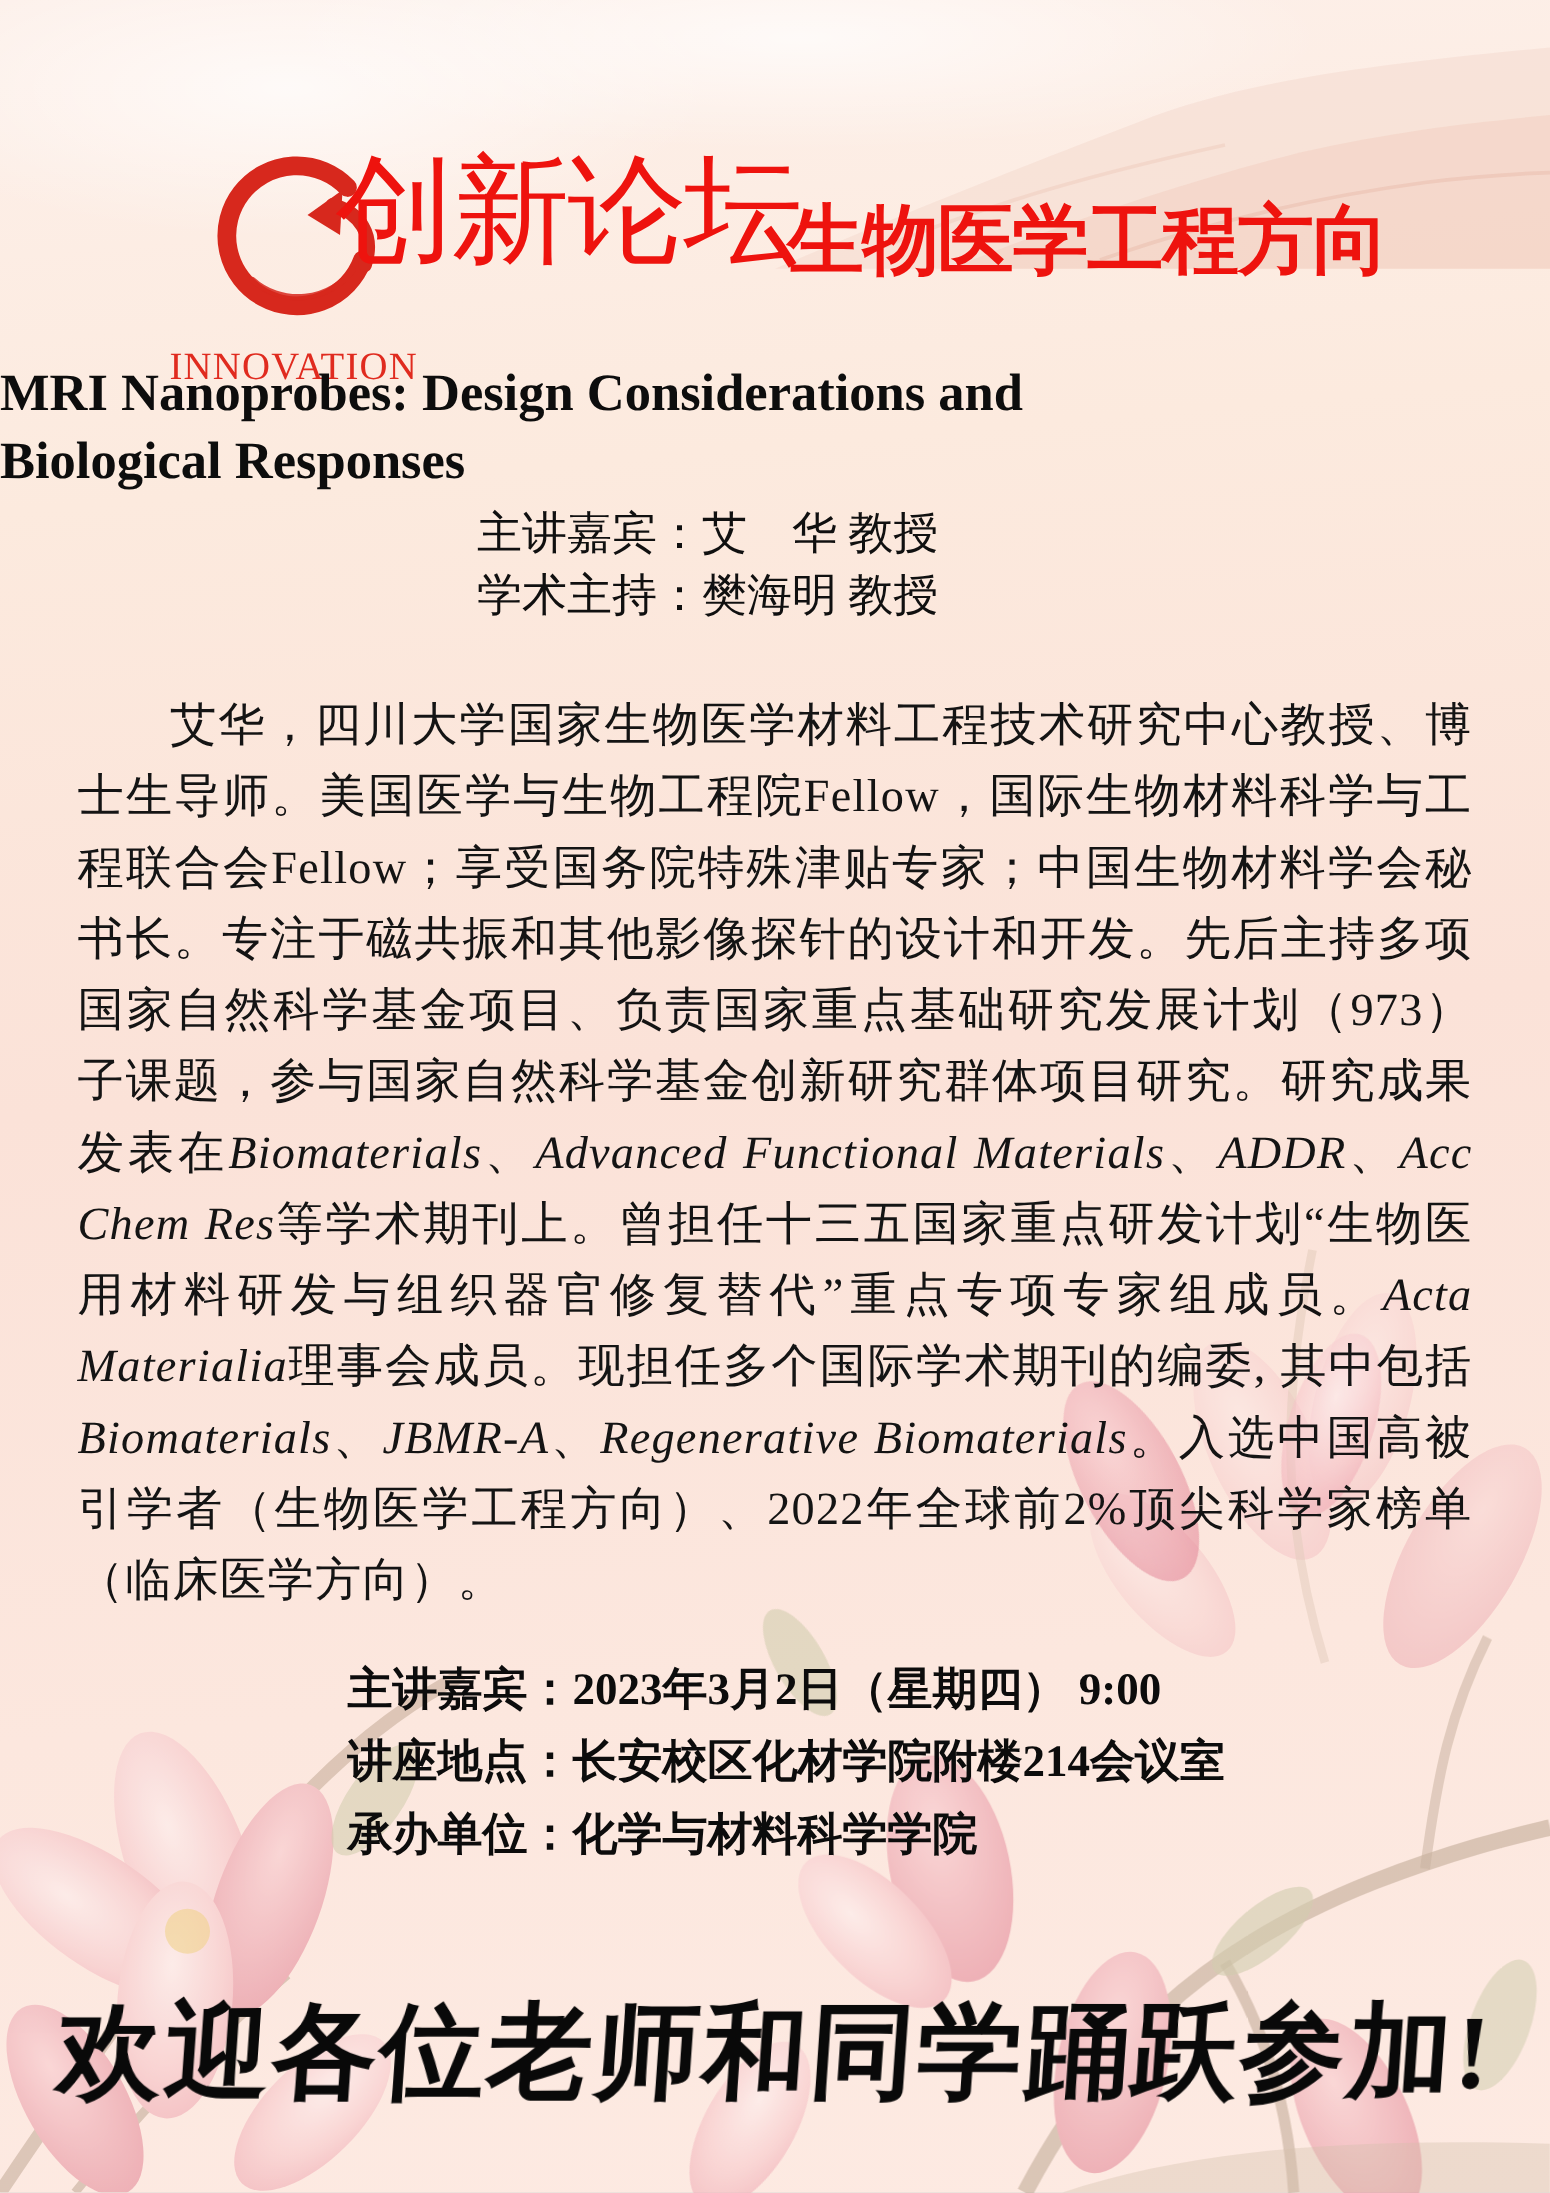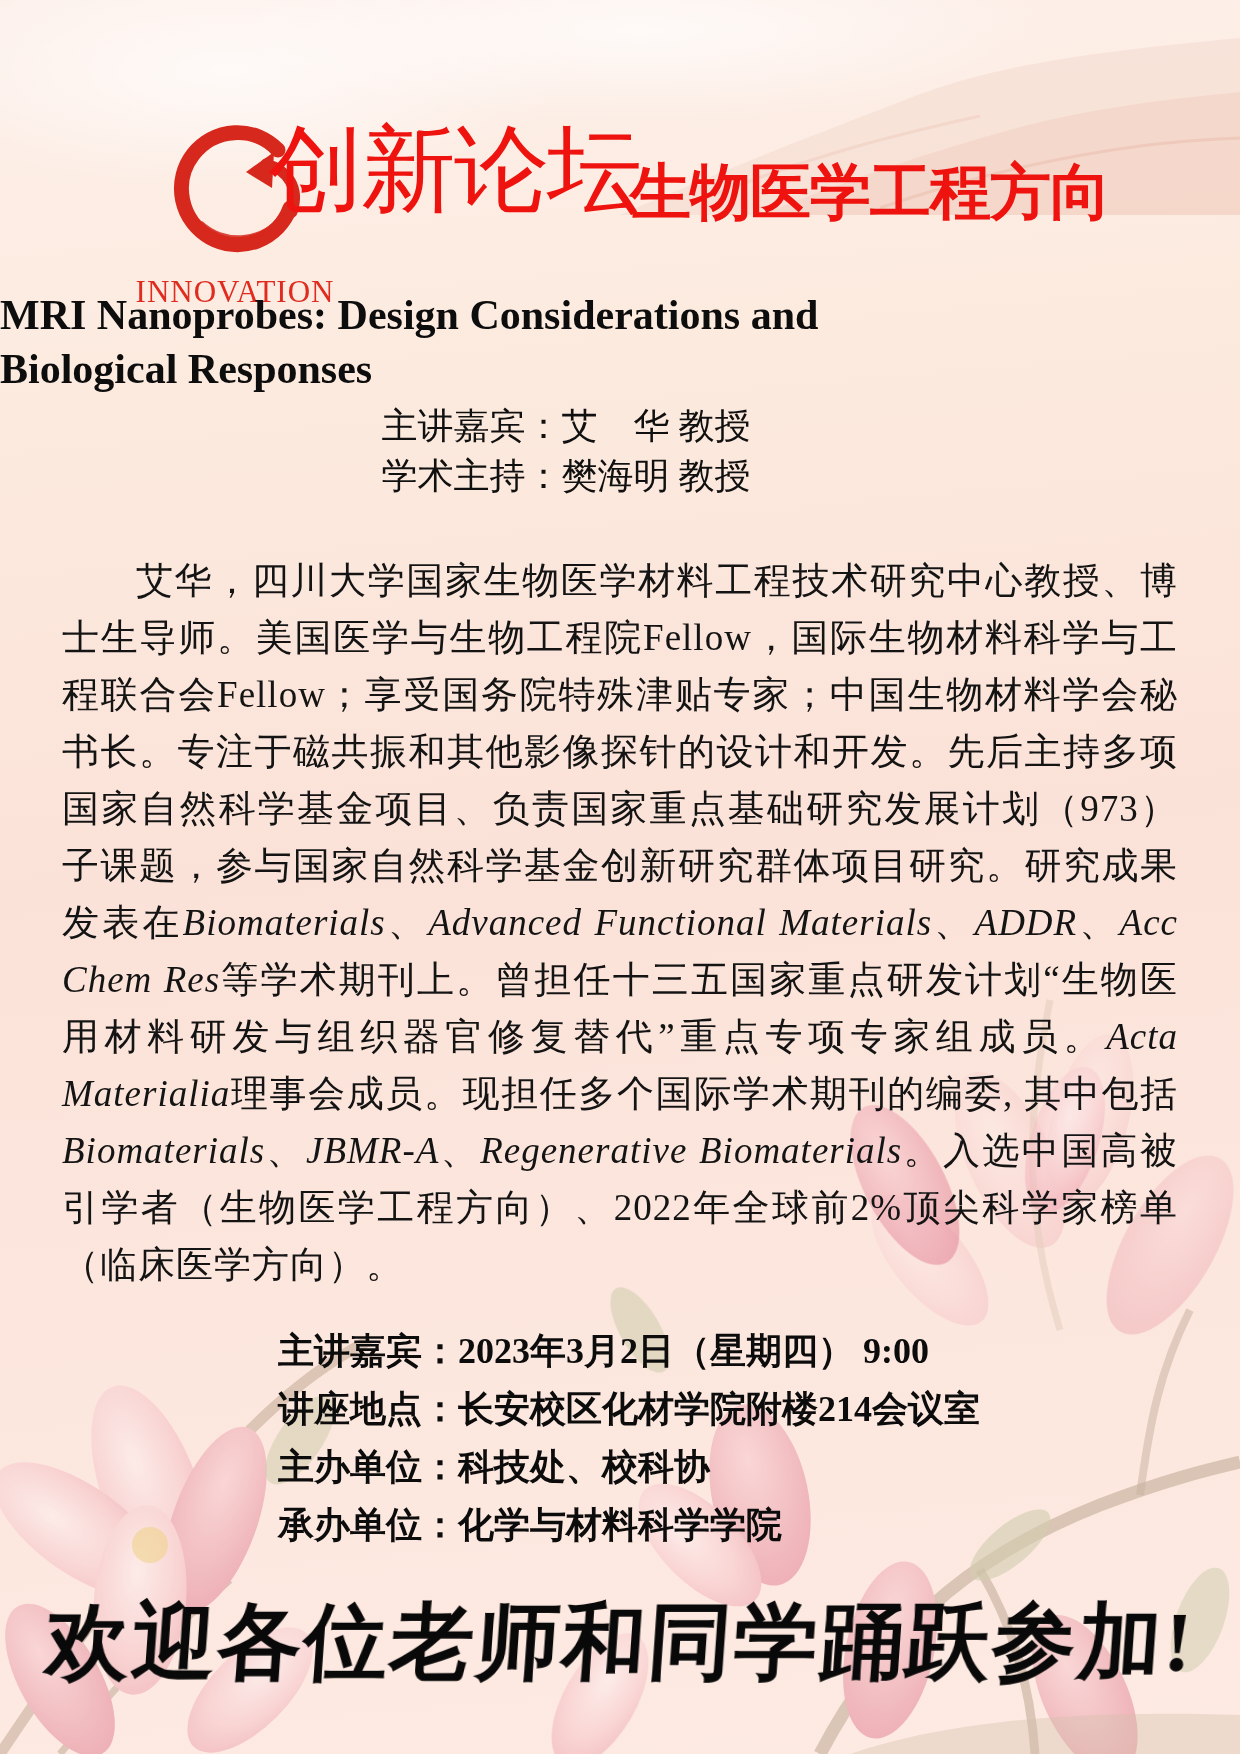--- a/index.html
+++ b/index.html
@@ -170,20 +170,19 @@
         <div class="guest-line">主讲嘉宾：艾　华 教授</div>
         <div class="guest-line">学术主持：樊海明 教授</div>
       </div>
     </div>
 
     <div id="bio-paragraph"><span>艾华，四川大学国家生物医学材料工程技术研究中心教授、博士生导师。美国医学与生物工程院Fellow，国际生物材料科学与工程联合会Fellow；享受国务院特殊津贴专家；中国生物材料学会秘书长。专注于磁共振和其他影像探针的设计和开发。先后主持多项国家自然科学基金项目、负责国家重点基础研究发展计划（973）子课题，参与国家自然科学基金创新研究群体项目研究。研究成果发表在</span><i>Biomaterials</i><span>、</span><i>Advanced Functional Materials</i><span>、</span><i>ADDR</i><span>、</span><i>Acc Chem Res</i><span>等学术期刊上。曾担任十三五国家重点研发计划“生物医用材料研发与组织器官修复替代”重点专项专家组成员。</span><i>Acta Materialia</i><span>理事会成员。现担任多个国际学术期刊的编委, 其中包括</span><i>Biomaterials</i><span>、</span><i>JBMR-A</i><span>、</span><i>Regenerative Biomaterials</i><span>。入选中国高被引学者（生物医学工程方向）、2022年全球前2%顶尖科学家榜单（临床医学方向）。</span></div>
 
     <div id="details-block">
       <div class="detail-line"><span>主讲嘉宾：</span><span>2023年3月2日（星期四） 9:00</span></div>
       <div class="detail-line"><span>讲座地点：</span><span>长安校区化材学院附楼214会议室</span></div>
-      <div class="detail-line"><span>主办单位：</span><span>科技处、校科协</span></div>
       <div class="detail-line"><span>承办单位：</span><span>化学与材料科学学院</span></div>
     </div>
 
     <div id="footer-welcome">欢迎各位老师和同学踊跃参加!</div>
 
   </div>
 </div>
 
 </body></html>

